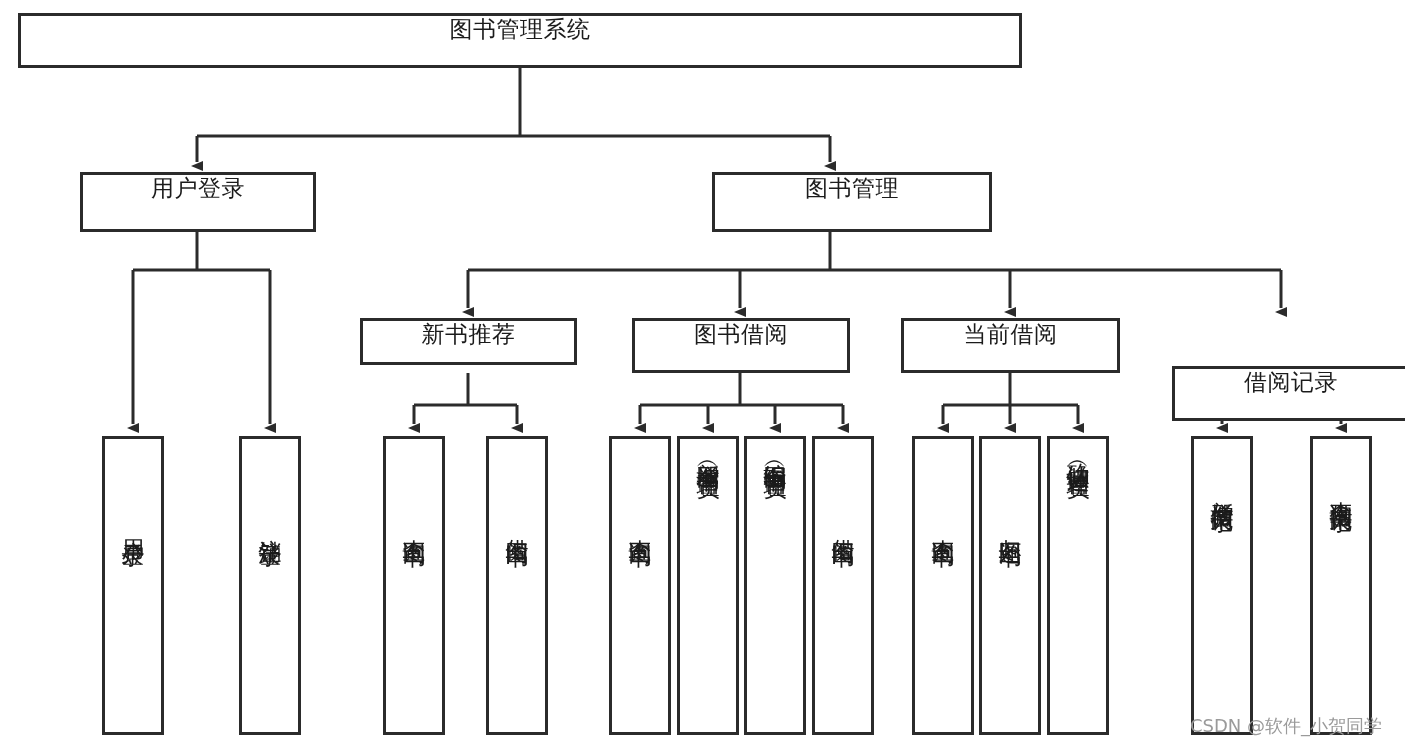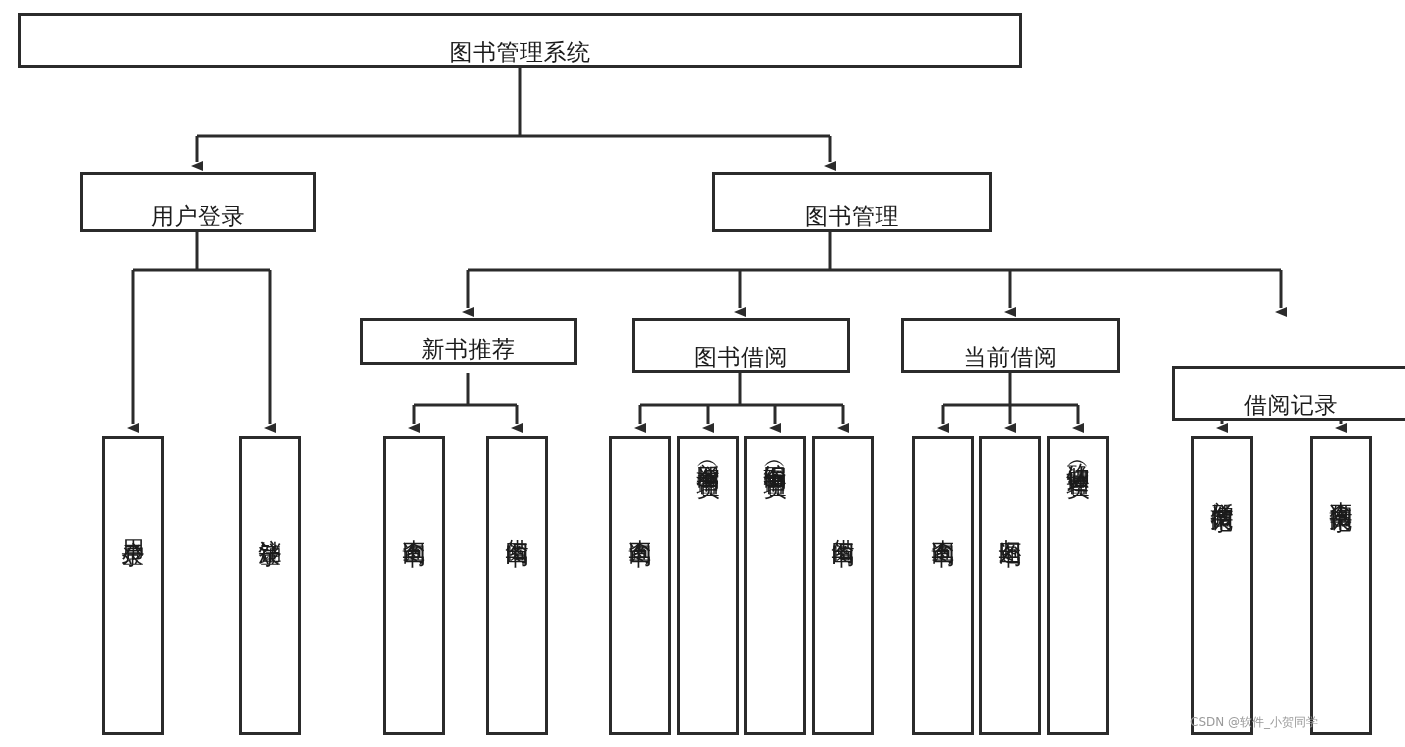--- a/index.html
+++ b/index.html
@@ -25,21 +25,21 @@
     top: 0;
     width: 1405px;
     height: 747px;
   }
   .node {
     position: absolute;
     box-sizing: border-box;
     border: 3px solid #2b2b2b;
     background: #ffffff;
     display: flex;
-    align-items: flex-end;
+    align-items: flex-start;
     justify-content: center;
     color: #1b1b1b;
   }
   .node-label {
     font-size: 23px;
     line-height: 1.15;
     letter-spacing: 0.5px;
     white-space: nowrap;
   }
   .node.leaf {
@@ -52,21 +52,21 @@
     font-size: 23px;
     letter-spacing: 2px;
     line-height: 1.0;
     white-space: nowrap;
     display: block;
   }
   .watermark {
     position: absolute;
     left: 1190px;
     top: 714px;
-    font-size: 12px;
+    font-size: 18px;
     color: #9a9a9a;
     white-space: nowrap;
     font-family: "DejaVu Sans", "Liberation Sans", sans-serif;
   }
 </style>
 </head>
 <body>
 
 <div id="diagram-root">
 

